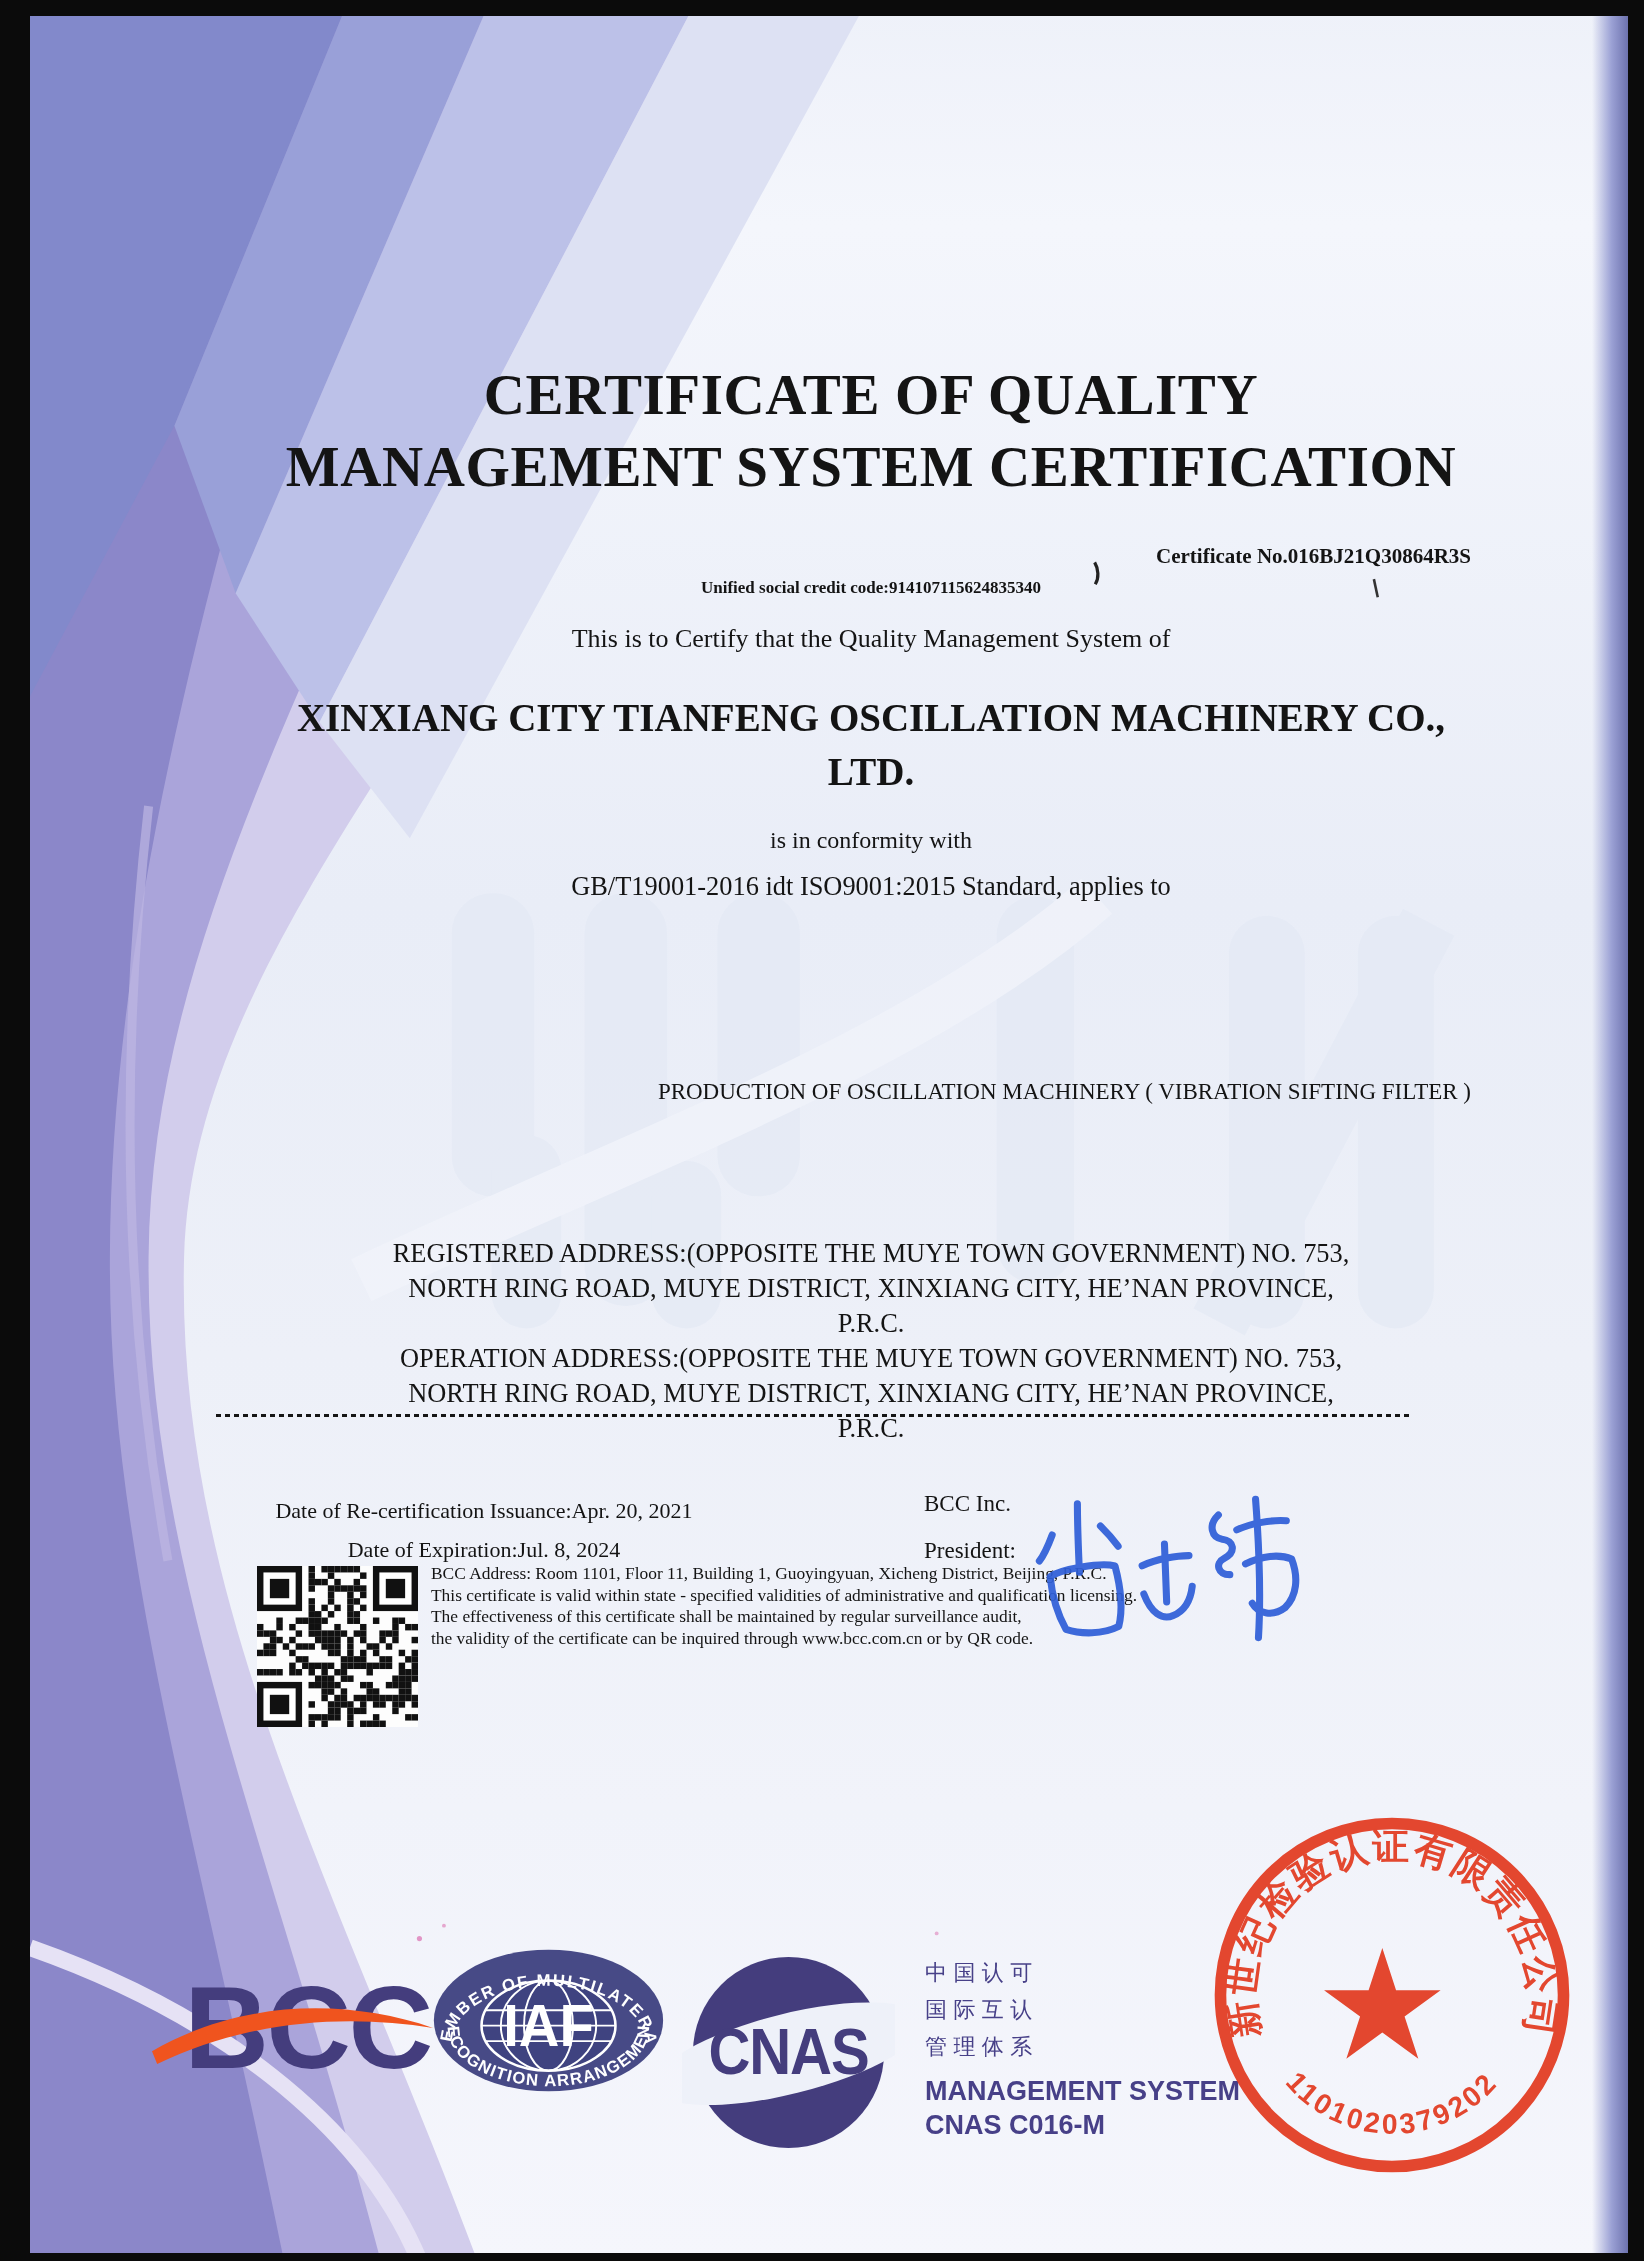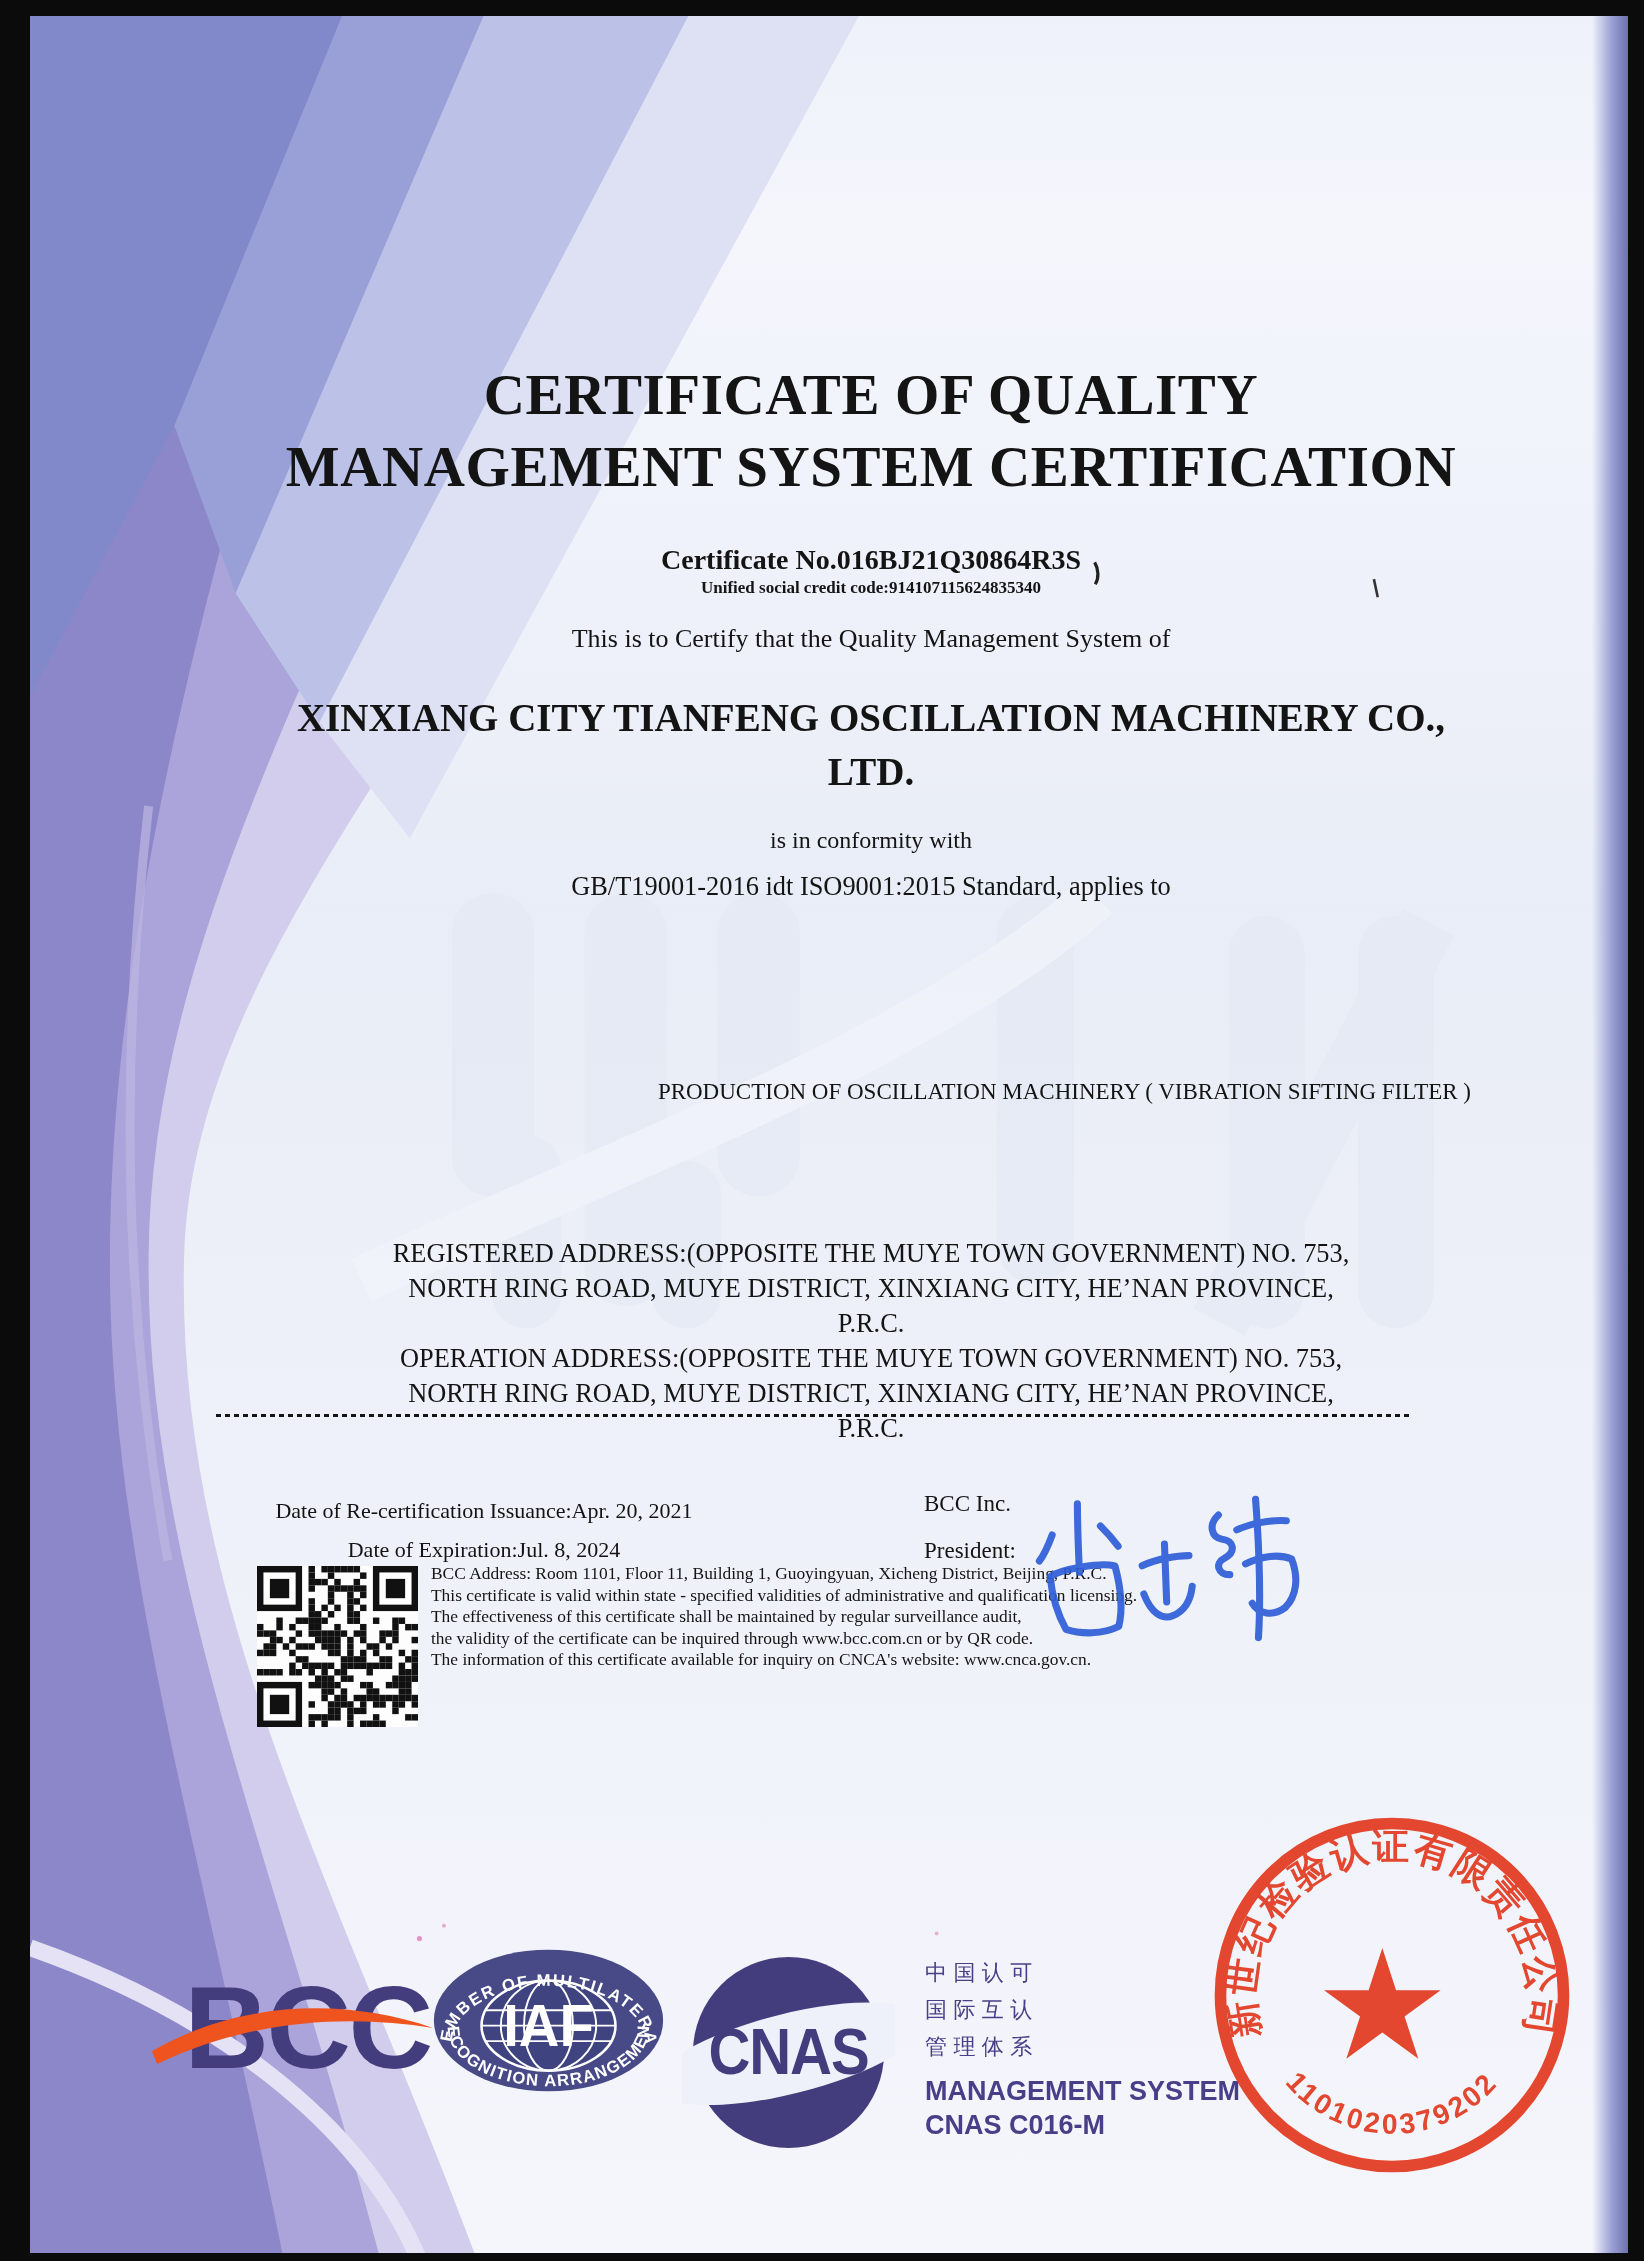--- a/index.html
+++ b/index.html
@@ -13,21 +13,21 @@
   .edge{position:absolute;background:#0b0b0b;z-index:40;}
   .edge.top{left:0;top:0;width:1645px;height:15.5px;}
   .edge.left{left:0;top:0;width:30px;height:2261px;}
   .edge.right{right:0;top:0;width:17px;height:2261px;}
   .edge.bottom{left:0;bottom:0;width:1645px;height:7.7px;}
   .rightband{position:absolute;right:17px;top:0;width:36px;height:2261px;z-index:39;
              background:linear-gradient(90deg,rgba(150,155,210,0) 0%,#9aa0d4 55%,#6d72ae 100%);}
   .bgsvg{position:absolute;top:0;left:0;z-index:1;}
   .content{position:absolute;top:0;left:0;width:1645px;height:2261px;z-index:10;}
   .title{left:271px;top:359px;width:1200px;font-size:57px;font-weight:700;line-height:72px;letter-spacing:0.6px;}
-  .certno{left:271px;top:544px;width:1200px;font-size:28px;font-weight:700;}
+  .certno{left:271px;top:544px;width:1200px;font-size:21px;font-weight:700;text-align:right;}
   .code{left:271px;top:578px;width:1200px;font-size:17px;font-weight:700;}
   .certify{left:271px;top:624px;width:1200px;font-size:26px;}
   .company{left:271px;top:691px;width:1200px;font-size:39px;font-weight:700;line-height:54px;}
   .conformity{left:271px;top:827px;width:1200px;font-size:24px;}
   .standard{left:271px;top:871px;width:1200px;font-size:26.4px;}
   .scope{left:271px;top:1079px;width:1200px;font-size:23px;text-align:right;}
   .addresses{left:381px;top:1236px;width:980px;font-size:26.4px;line-height:35px;}
   .dotline{left:216px;top:1414px;width:1196px;height:3.2px;z-index:11;
            background:repeating-linear-gradient(90deg,#151515 0 5.2px,rgba(0,0,0,0) 5.2px 9px);}
   .dates{left:271px;top:1491px;width:426px;font-size:22px;line-height:39px;text-align:center;}
@@ -136,21 +136,20 @@
         <path d="M338,92 C362,84 394,82 416,86"></path>
         <path d="M346,146 C372,136 400,136 418,146 C426,176 420,204 400,220 C380,232 358,226 350,208"></path>
       </g>
     </svg>
 
     <div class="abs fineprint blk">
       <div>BCC Address: Room 1101, Floor 11, Building 1, Guoyingyuan, Xicheng District, Beijing, P.R.C.</div>
       <div>This certificate is valid within state - specified validities of administrative and qualification licensing.</div>
       <div>The effectiveness of this certificate shall be maintained by regular surveillance audit,</div>
       <div>the validity of the certificate can be inquired through www.bcc.com.cn or by QR code.</div>
-      <div>The information of this certificate available for inquiry on CNCA's website: www.cnca.gov.cn.</div>
     </div>
 
     <div class="abs qr" id="qr"><svg width="161" height="161" viewBox="0 0 250 250">
           <rect width="250" height="250" fill="#fdfdfd"></rect>
           <rect x="80" y="0" width="10" height="10" fill="#111"></rect>
           <rect x="100" y="0" width="10" height="10" fill="#111"></rect>
           <rect x="110" y="0" width="10" height="10" fill="#111"></rect>
           <rect x="120" y="0" width="10" height="10" fill="#111"></rect>
           <rect x="130" y="0" width="10" height="10" fill="#111"></rect>
           <rect x="140" y="0" width="10" height="10" fill="#111"></rect>

